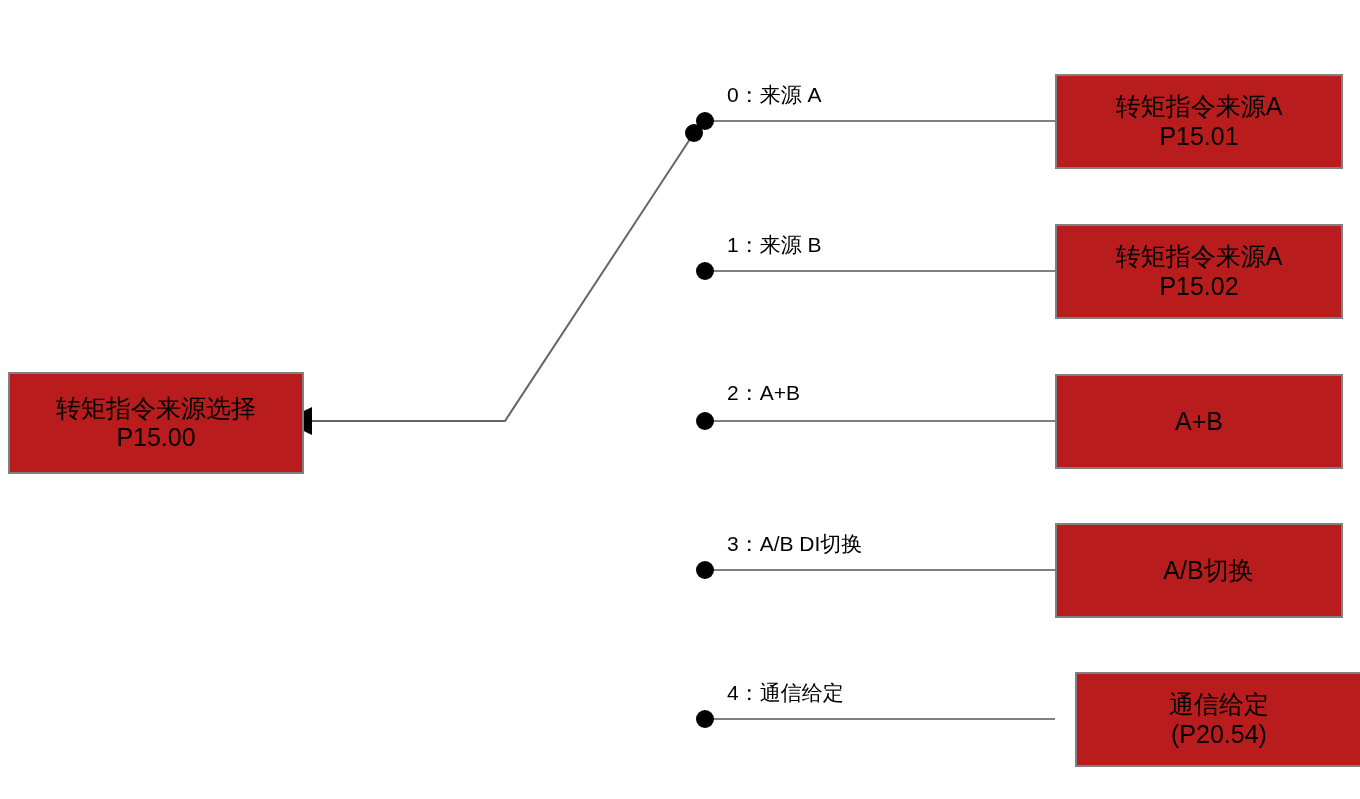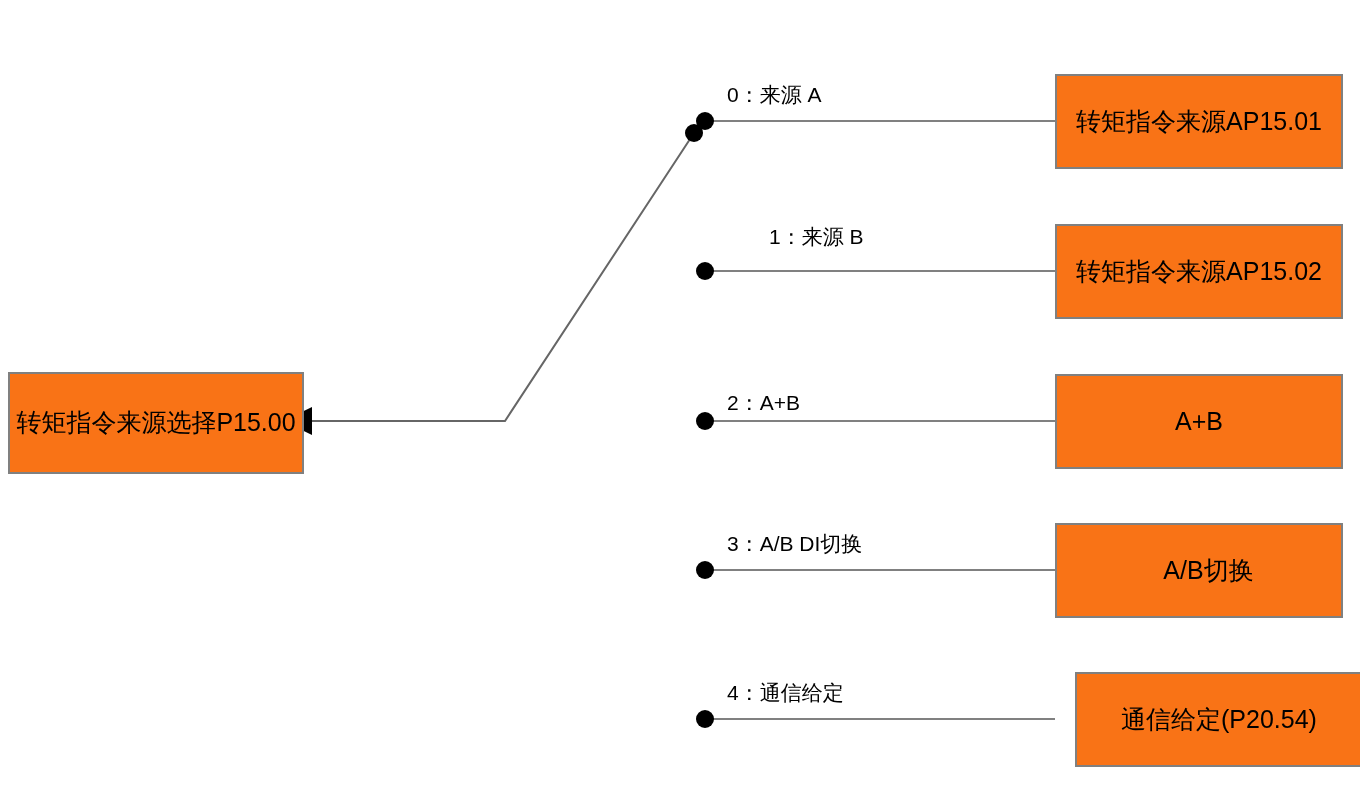--- a/index.html
+++ b/index.html
@@ -28,23 +28,23 @@
     left: 0; top: 0;
     width: 1360px;
     height: 799px;
     pointer-events: none;
   }
   
   .node-box {
     position: absolute;
     box-sizing: border-box;
     border: 2px solid #808080;
-    background: #f97316;
+    background: #b91c1c;
     display: flex;
-    flex-direction: row;
+    flex-direction: column;
     align-items: center;
     justify-content: center;
     text-align: center;
     line-height: 1.18;
   }
   .node-box .line-1,
   .node-box .line-2 {
     display: block;
     white-space: nowrap;
   }
@@ -71,22 +71,22 @@
 
   
   .option-label {
     position: absolute;
     left: 727px;
     font-size: 21px;
     white-space: nowrap;
     line-height: 1;
   }
   #option-label-0 { top: 84px; }
-  #option-label-1 { top: 226px; margin-left: 42px; }
-  #option-label-2 { top: 392px; }
+  #option-label-1 { top: 234px; }
+  #option-label-2 { top: 382px; }
   #option-label-3 { top: 533px; }
   #option-label-4 { top: 682px; }
 
   svg { display: block; }
 </style>
 </head>
 <body>
 
 <div id="diagram-root">
 

